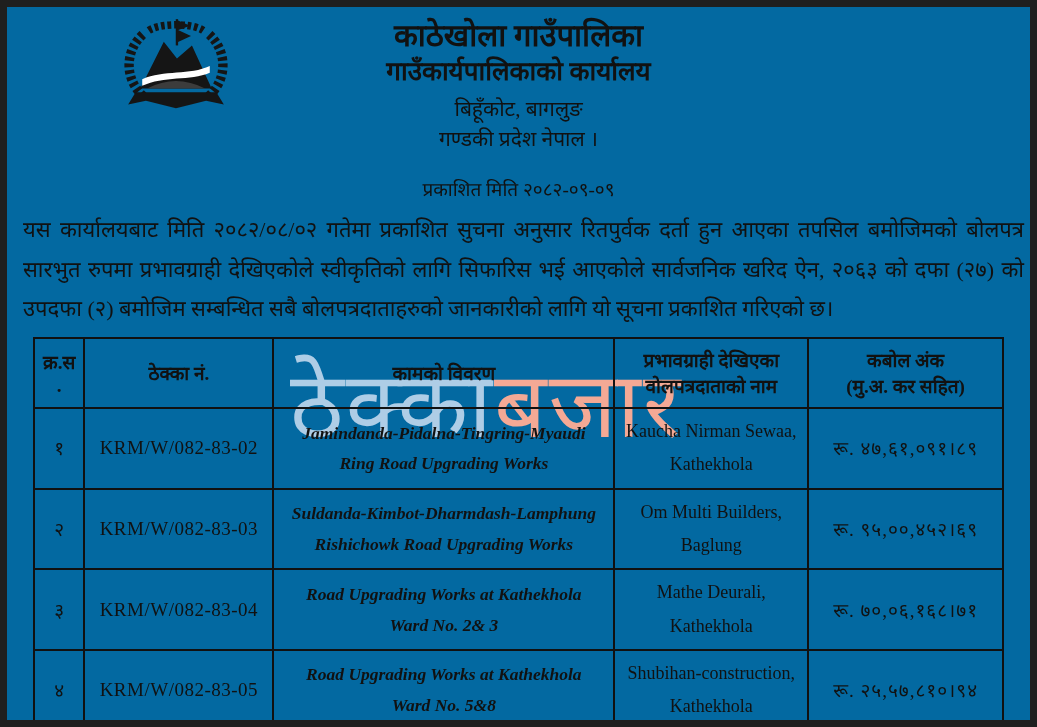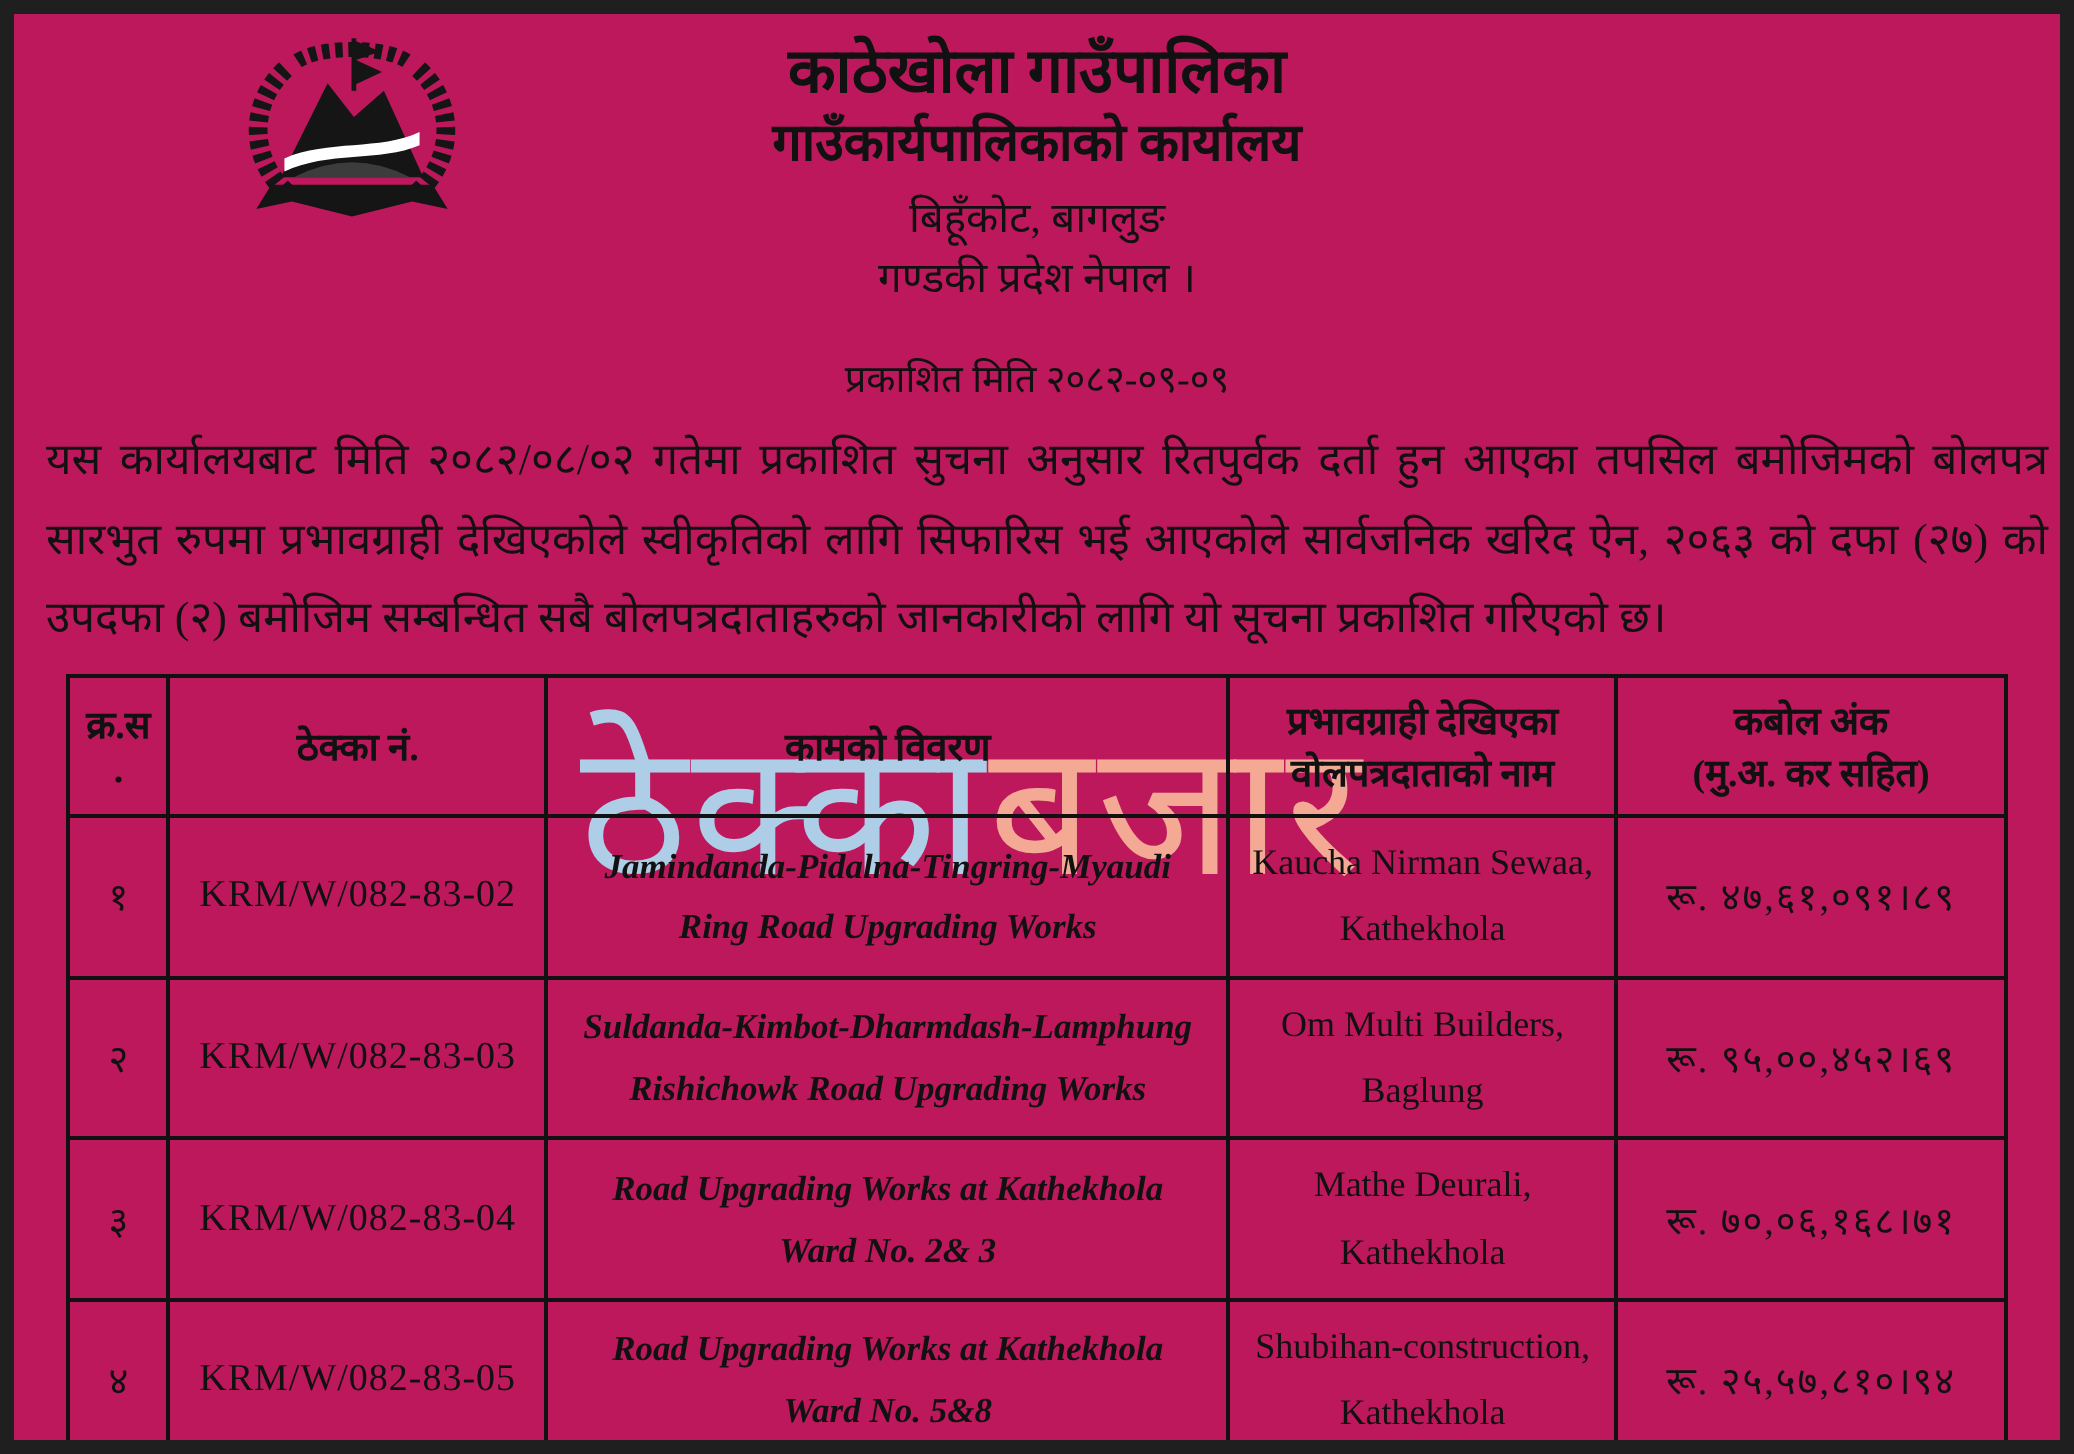--- a/index.html
+++ b/index.html
@@ -6,21 +6,21 @@
   html, body { background: #ffffff; }
   body {
     width: 1037px; height: 727px;
     font-family: "Liberation Serif", "DejaVu Serif", serif;
     color: #111;
   }
   .page {
     position: relative;
     width: 1037px; height: 727px;
     border: 7px solid #1f1f1f;
-    background: #be185d;
+    background: #0369a1;
     overflow: hidden;
   }
   
   .header { position: relative; padding-top: 10px; text-align: center; }
   .emblem {
     position: absolute; left: 108px; top: 8px;
     width: 122px; height: 104px;
   }
   .org-name   { font-size: 31px; font-weight: bold; line-height: 1.25; }
   .office-name{ font-size: 26px; font-weight: bold; line-height: 1.25; }

